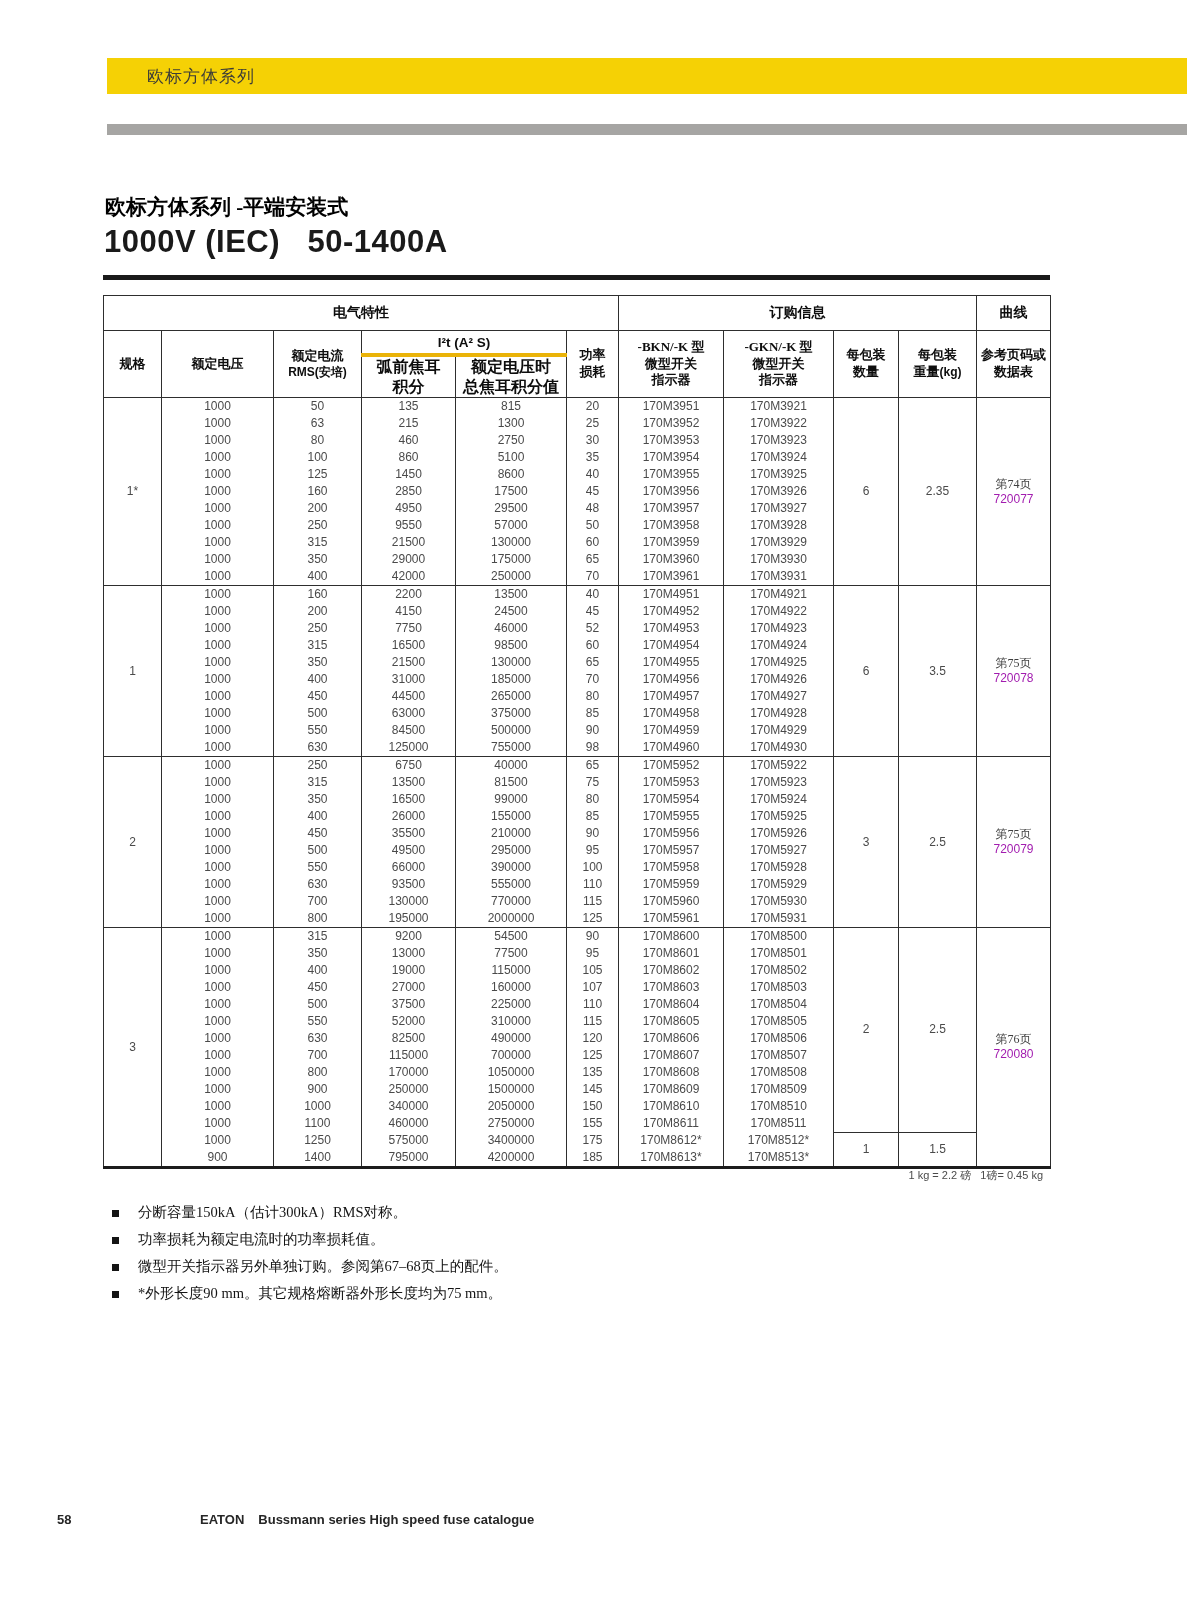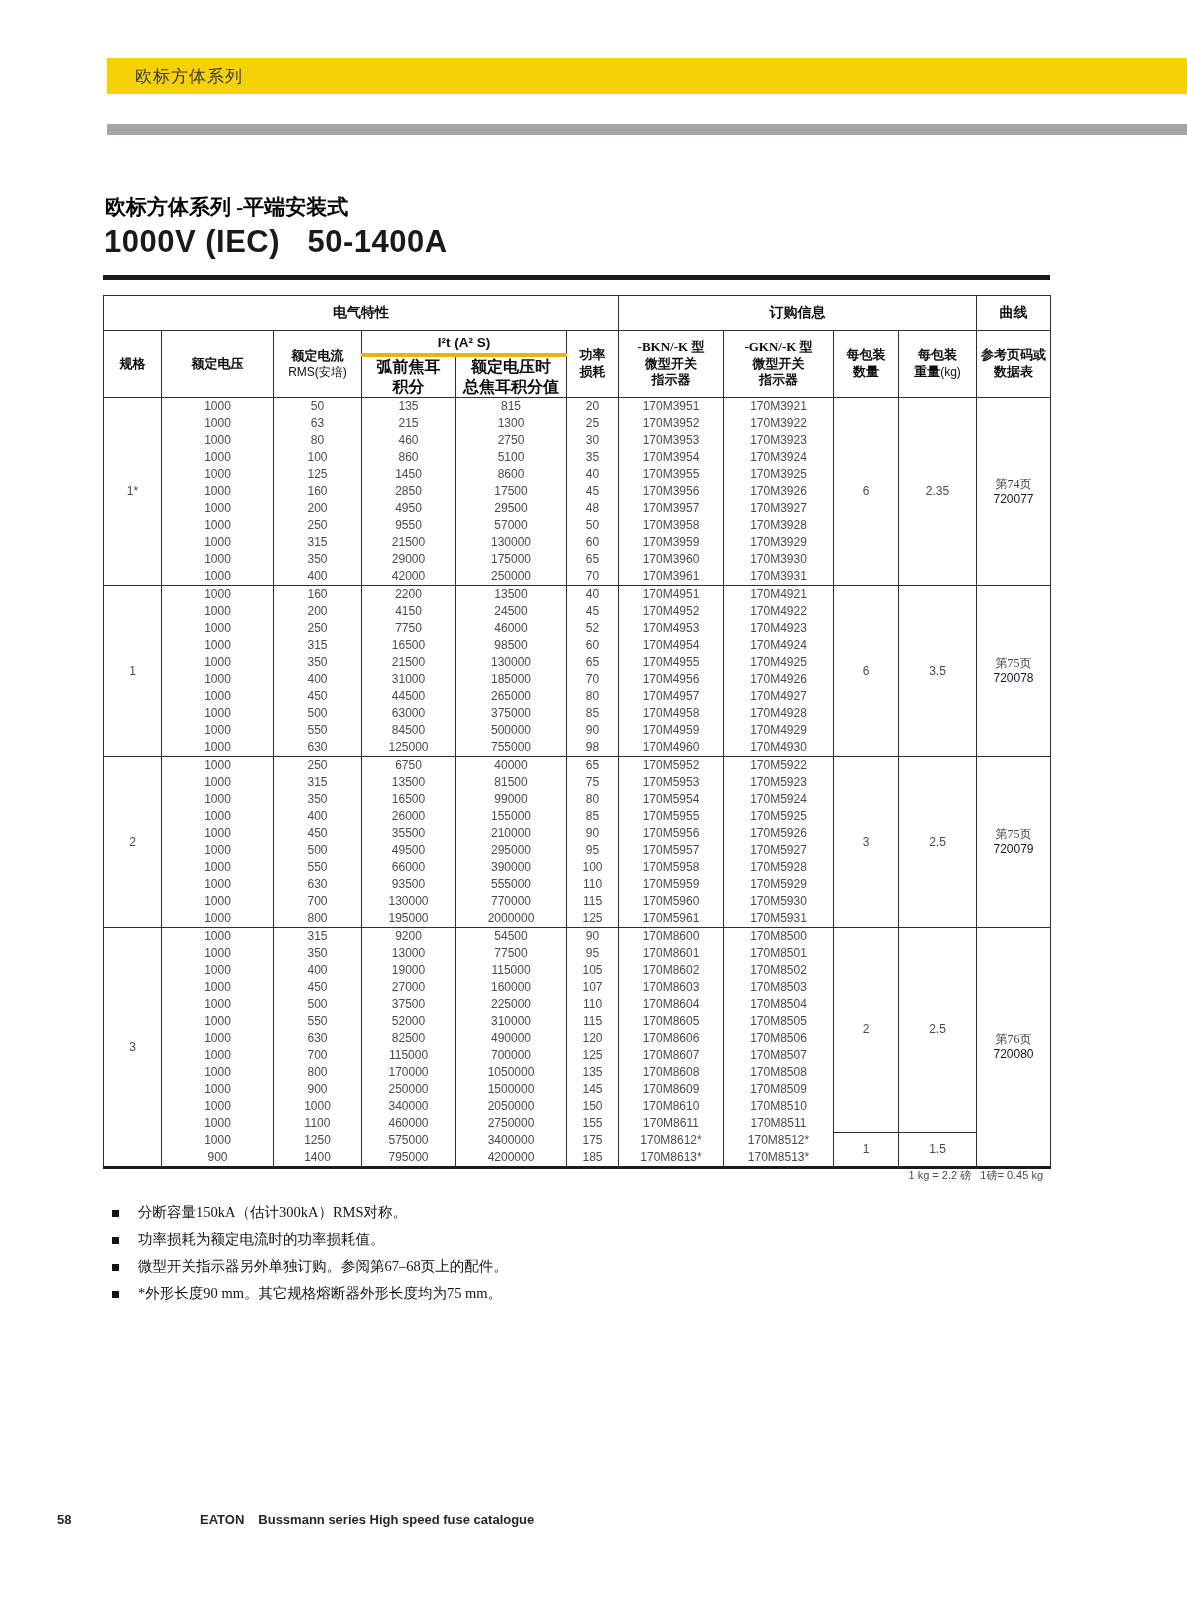--- a/index.html
+++ b/index.html
@@ -2,45 +2,45 @@
 <html><head>
 <meta charset="utf-8">
 <style>
   html,body { margin:0; padding:0; }
   body {
     width:1187px; height:1600px; background:#ffffff; position:relative;
     font-family:"Liberation Sans","DejaVu Sans",sans-serif; overflow:hidden;
   }
   
   .banner { position:absolute; left:107px; right:0; top:58px; height:36px; background:#F5D105; display:flex; align-items:center; }
-  .banner-label { font-size:17px; color:#3c3c38; padding-left:28px; letter-spacing:1px; }
+  .banner-label { font-size:17px; color:#3c3c38; padding-left:40px; letter-spacing:1px; }
   .gray-bar { position:absolute; left:107px; right:0; top:124px; height:11px; background:#A6A5A3; }
 
   
   .section-title { position:absolute; left:105px; top:193px; font-family:"Liberation Serif","DejaVu Serif",serif; font-weight:bold; font-size:21px; color:#000; }
   .main-title { position:absolute; left:104px; top:224px; font-weight:bold; font-size:31px; color:#1a1a1a; white-space:pre; letter-spacing:0.5px; }
   .title-rule { position:absolute; left:103px; top:275px; width:947px; height:5px; background:#1a1a1a; }
 
   
   .table-wrap { position:absolute; left:103px; top:295px; width:947px; }
   table.fuse { border-collapse:collapse; table-layout:fixed; width:947px; border-top:1px solid #2e2e2e; border-bottom:3px solid #1c1c1c; }
   table.fuse th, table.fuse td { border-left:1px solid #2e2e2e; border-right:1px solid #2e2e2e; padding:0; text-align:center; }
   thead th { color:#0d0d0d; font-weight:bold; vertical-align:middle; white-space:pre-line; }
   .gh-row th { height:34px; font-family:"Liberation Serif","DejaVu Serif",serif; font-size:14px; border-bottom:1px solid #2e2e2e; }
   th.serif-h { font-family:"Liberation Serif","DejaVu Serif",serif; font-size:13px; line-height:1.3; }
   th.i2t-h { height:22px; font-size:13.5px; border-bottom:4px solid #eab308; font-family:"Liberation Sans","DejaVu Sans",sans-serif; }
   .sub-row th { height:32px; font-family:"Liberation Serif","DejaVu Serif",serif; font-size:16px; line-height:1.25; }
-  .hdr-sans { font-family:"Liberation Sans","DejaVu Sans",sans-serif; font-weight:normal; font-size:12px; }
+  .hdr-sans { font-family:"Liberation Sans","DejaVu Sans",sans-serif; font-weight:bold; font-size:12px; }
   thead { border-bottom:1px solid #2e2e2e; }
   tbody td { height:17px; line-height:17px; font-size:12px; color:#4a4a4a; vertical-align:middle; }
   tr.group-start td { border-top:1px solid #2e2e2e; }
   td.pack-start { border-top:1px solid #2e2e2e; }
   td.ref-cell { line-height:15px; }
   .ref-page { font-family:"Liberation Serif","DejaVu Serif",serif; font-size:12px; color:#3f3f3f; }
-  .ref-code { font-size:12px; color:#0f172a; }
+  .ref-code { font-size:12px; color:#a21caf; }
 
   
   .conv-note { position:absolute; left:103px; top:1168px; width:940px; text-align:right; font-size:11px; color:#4b4b4b; white-space:pre; }
   .notes { position:absolute; left:112px; top:1205px; }
   .note { display:flex; align-items:flex-start; margin-bottom:11px; }
   .bullet { width:7px; height:7px; background:#141414; margin-top:5px; margin-right:19px; flex:none; }
   .note-text { font-family:"Liberation Serif","DejaVu Serif",serif; font-size:14.5px; color:#141414; line-height:1.1; }
 
   
   .page-footer { position:absolute; left:0; top:1512px; width:100%; font-size:13px; color:#262626; }

